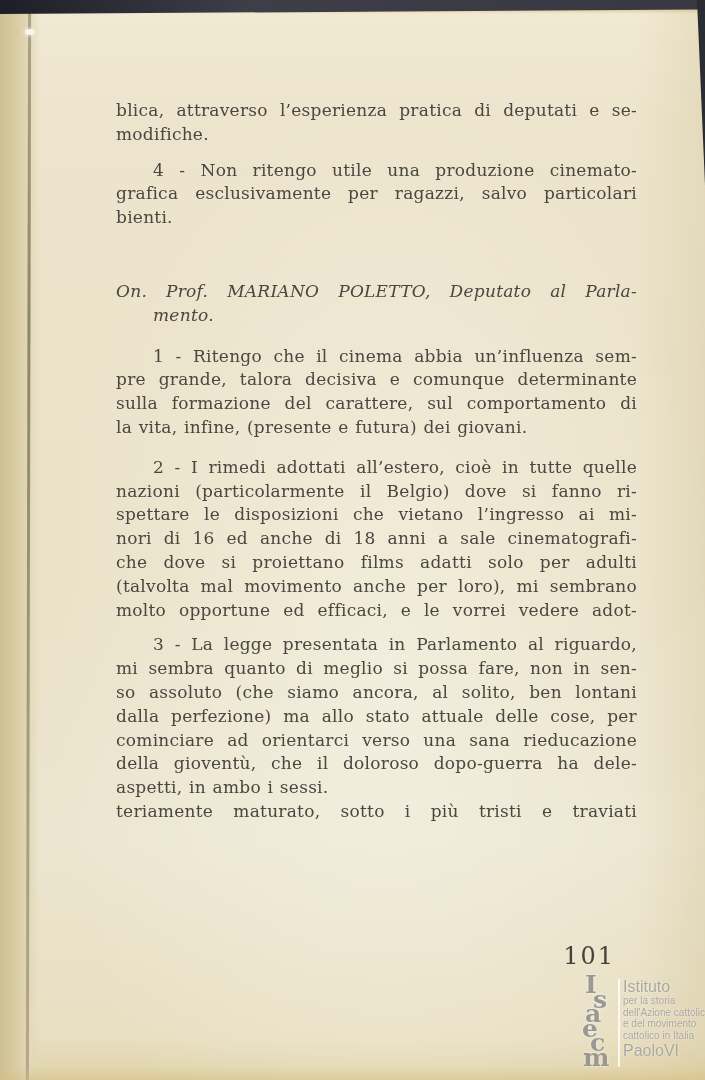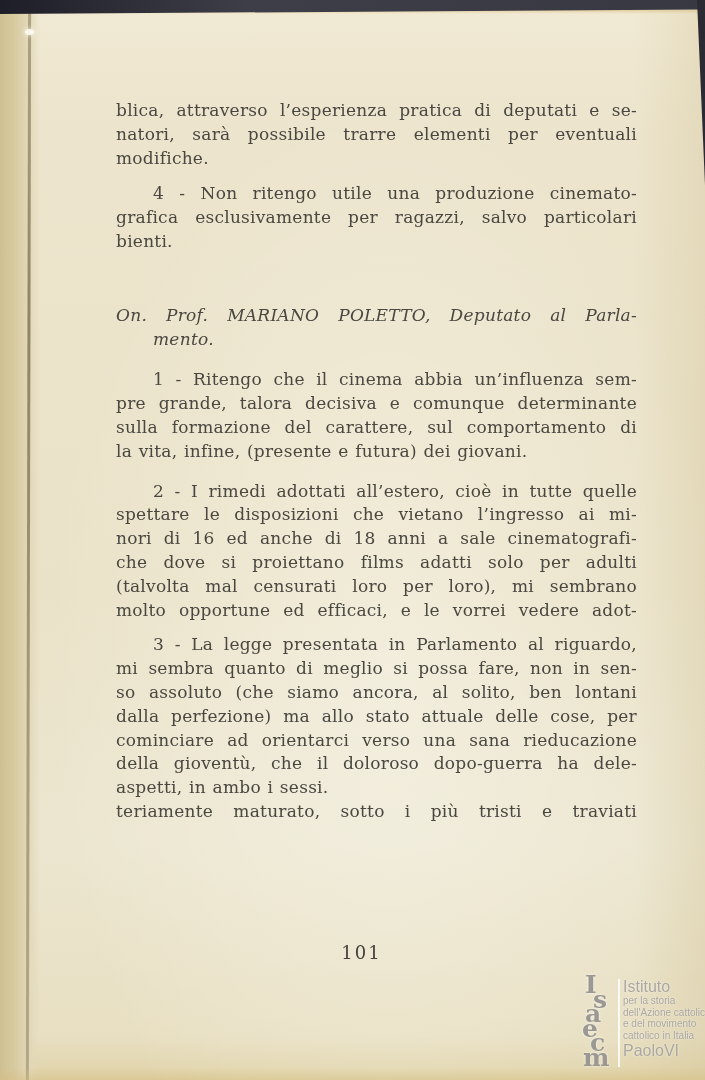--- a/index.html
+++ b/index.html
@@ -69,21 +69,21 @@
   .mt-1{margin-top:17px;}
   .mt-2{margin-top:16px;}
   .mt-3{margin-top:11px;}
   .ln{text-align:justify;text-align-last:justify;}
   .ln.end{text-align-last:left;}
   .ln.ind{text-indent:37px;}
   .heading{font-style:italic;}
   .page-number{
     position:absolute;left:108px;top:942px;width:521px;
     padding-right:14px;box-sizing:border-box;
-    text-align:center;font-size:18px;letter-spacing:2px;
+    text-align:right;font-size:24px;letter-spacing:2px;
     color:#43423d;z-index:4;
   }
   
   .watermark{
     position:absolute;left:582px;top:978px;
     display:flex;align-items:flex-start;
     z-index:8;
   }
   .wm-letters{
     width:34px;flex:0 0 auto;
@@ -124,21 +124,20 @@
   <div class="topbar"></div>
   <div class="topbar-glow"></div>
   <div class="right-wedge"></div>
   <div class="speck"></div>
   <div class="bottom-tint"></div>
 
   <div class="content">
 
     <div class="para">
       <div class="ln">blica, attraverso l’esperienza pratica di deputati e se-</div>
-      <div class="ln">natori, sarà possibile trarre elementi per eventuali</div>
       <div class="ln end">modifiche.</div>
     </div>
 
     <div class="para mt-b">
       <div class="ln ind">4  -  Non ritengo utile una produzione cinemato-</div>
       <div class="ln">grafica esclusivamente per ragazzi, salvo particolari</div>
       <div class="ln end">bienti.</div>
     </div>
 
     <div class="para heading mt-h">
@@ -148,24 +147,25 @@
 
     <div class="para mt-1">
       <div class="ln ind">1  -  Ritengo che il cinema abbia un’influenza sem-</div>
       <div class="ln">pre grande, talora decisiva e comunque determinante</div>
       <div class="ln">sulla formazione del carattere, sul comportamento di</div>
       <div class="ln end">la vita, infine, (presente e futura) dei giovani.</div>
     </div>
 
     <div class="para mt-2">
       <div class="ln ind">2  -  I rimedi adottati all’estero, cioè in tutte quelle</div>
+      <div class="ln">nazioni (particolarmente il Belgio) dove si fanno ri-</div>
       <div class="ln">spettare le disposizioni che vietano l’ingresso ai mi-</div>
       <div class="ln">nori di 16 ed anche di 18 anni a sale cinematografi-</div>
       <div class="ln">che dove si proiettano films adatti solo per adulti</div>
-      <div class="ln">(talvolta mal censurati loro per loro), mi sembrano</div>
+      <div class="ln">(talvolta mal movimento anche per loro), mi sembrano</div>
       <div class="ln">molto opportune ed efficaci, e le vorrei vedere adot-</div>
     </div>
 
     <div class="para mt-3">
       <div class="ln ind">3  -  La legge presentata in Parlamento al riguardo,</div>
       <div class="ln">mi sembra quanto di meglio si possa fare, non in sen-</div>
       <div class="ln">so assoluto (che siamo ancora, al solito, ben lontani</div>
       <div class="ln">dalla perfezione) ma allo stato attuale delle cose, per</div>
       <div class="ln">cominciare ad orientarci verso una sana rieducazione</div>
       <div class="ln">della gioventù, che il doloroso dopo-guerra ha dele-</div>

